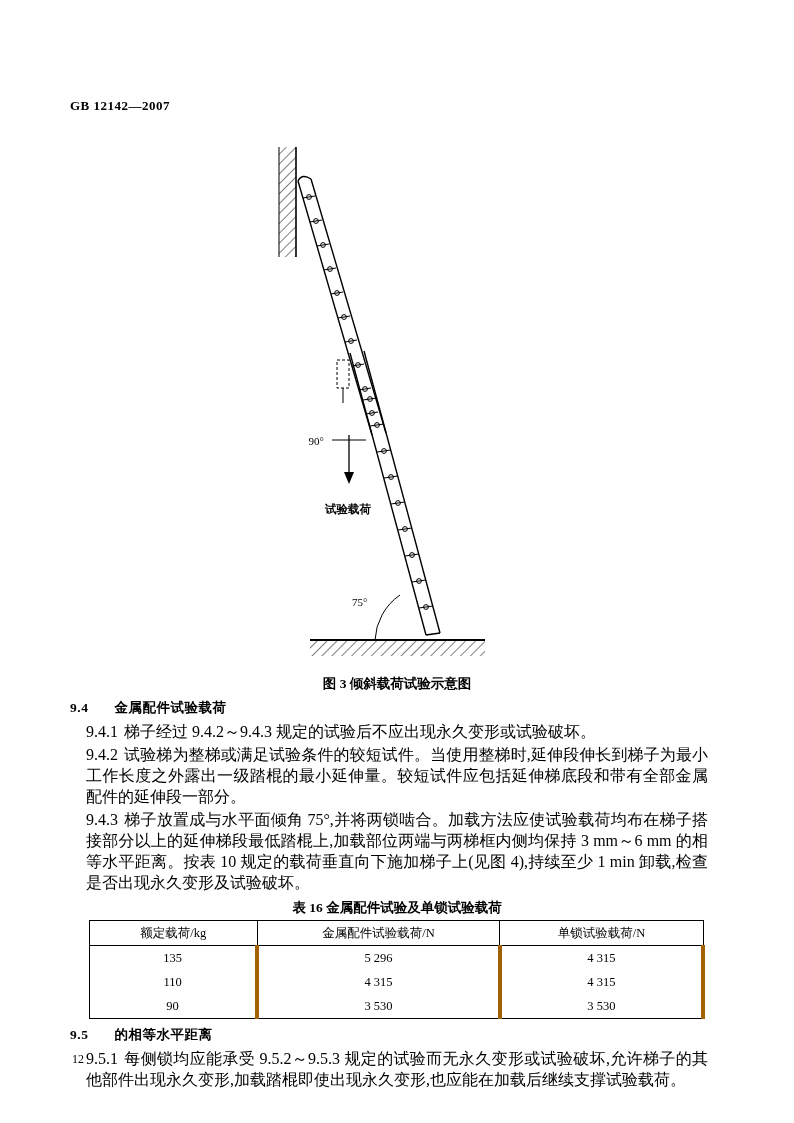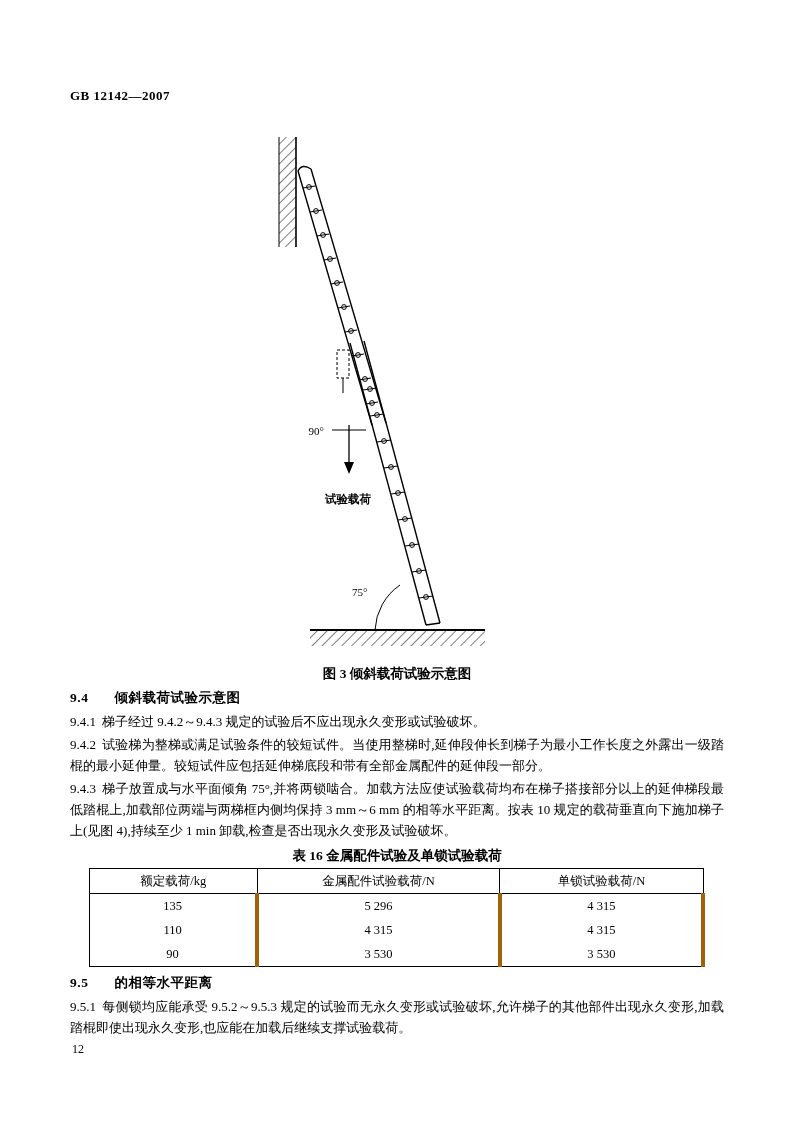--- a/index.html
+++ b/index.html
@@ -10,21 +10,21 @@
   body {
     width: 794px;
     height: 1123px;
     font-family: "Liberation Serif", "DejaVu Serif", serif;
     color: #000000;
     position: relative;
     overflow: hidden;
   }
   .page {
     position: absolute;
-    left: 0; top: 0;
+    left: 0; top: 10px;
     width: 794px;
     height: 792px;
   }
   .header-std {
     position: absolute;
     left: 70px;
     top: 88px;
     font-size: 13px;
     font-weight: bold;
     letter-spacing: 0.5px;
@@ -55,23 +55,23 @@
   .sec-head {
     font-size: 13.5px;
     font-weight: bold;
     margin: 7px 0 4px 0;
     letter-spacing: 0.5px;
   }
   .sec-head .num {
     margin-right: 26px;
   }
   p.para {
-    font-size: 13px;
+    font-size: 16px;
     line-height: 21px;
-    margin: 2px 0;
+    margin: 2px 16px;
     text-align: justify;
     text-justify: inter-ideograph;
   }
   p.para .pnum {
     margin-right: 6px;
   }
   .table-title {
     text-align: center;
     font-size: 13.5px;
     font-weight: bold;
@@ -222,21 +222,21 @@
       <text x="282" y="471" font-size="11" font-family="Liberation Serif, serif">75°</text>
 
       <text x="255" y="378" font-size="11.5" font-weight="bold" font-family="Liberation Serif, serif">试验载荷</text>
     </svg>
     <div class="figure-caption">图 3   倾斜载荷试验示意图</div>
   </div>
 
   <div class="content">
 
     <div class="sec-head">
-      <span class="num">9.4</span><span>倾斜载荷试验示意图</span>
+      <span class="num">9.4</span><span>金属配件试验载荷</span>
     </div>
 
     <p class="para">
       <span class="pnum">9.4.1</span><span>梯子经过 9.4.2～9.4.3 规定的试验后不应出现永久变形或试验破坏。</span>
     </p>
 
     <p class="para">
       <span class="pnum">9.4.2</span><span>试验梯为整梯或满足试验条件的较短试件。当使用整梯时,延伸段伸长到梯子为最小工作长度之外露出一级踏棍的最小延伸量。较短试件应包括延伸梯底段和带有全部金属配件的延伸段一部分。</span>
     </p>
 

